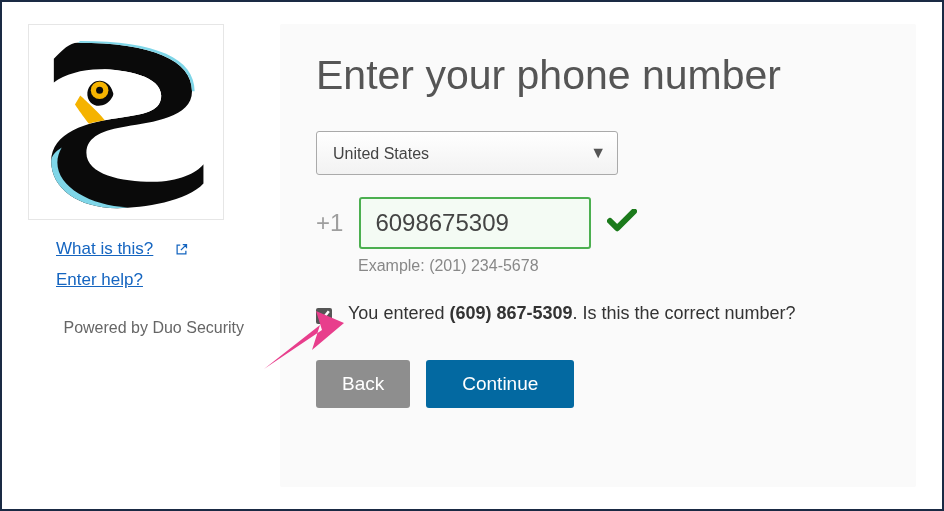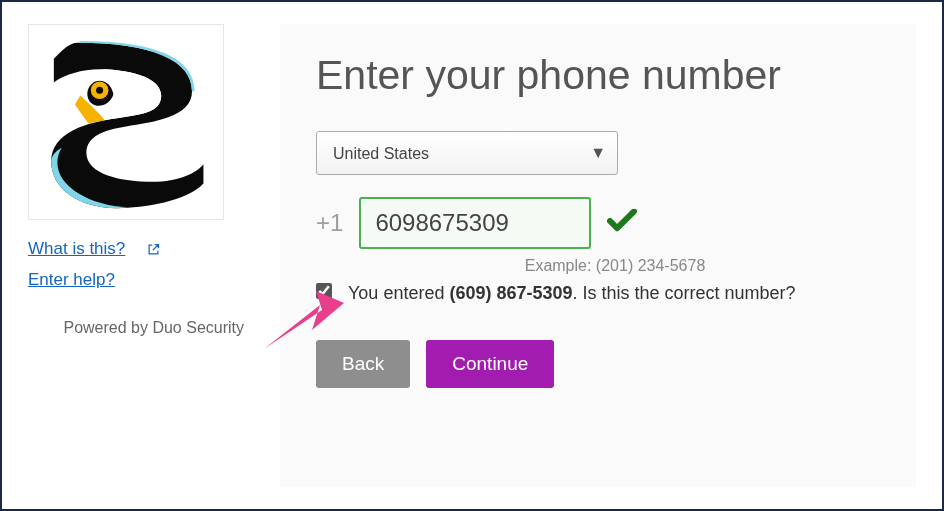--- a/index.html
+++ b/index.html
@@ -1,38 +1,38 @@
 <!DOCTYPE html>
 <html><head>
   <meta charset="utf-8">
   <style>
     * { box-sizing: border-box; margin: 0; padding: 0; }
     body { font-family: Arial, Helvetica, sans-serif; background: #fff; width: 944px; height: 511px; }
     .outer { width: 944px; height: 511px; border: 2px solid #1a2a44; padding: 22px 26px; }
     .frame { display: flex; gap: 36px; height: 100%; }
     .sidebar { width: 216px; flex: 0 0 216px; }
     .logo-box { width: 196px; height: 196px; border: 1px solid #e6e6e6; background: #fff; display: flex; align-items: center; justify-content: center; margin-bottom: 14px; }
-    .links a { color: #1565c0; font-size: 17px; text-decoration: underline; display: inline-flex; align-items: center; gap: 21px; line-height: 1.8; }
+    .links a { color: #1565c0; font-size: 17px; text-decoration: underline; display: inline-flex; align-items: center; gap: 21px; line-height: 1.8; margin-left: 28px; }
     .powered { color: #666; font-size: 16px; margin-top: 24px; text-align: right; }
     .main { flex: 1; background: #fafafa; border-radius: 2px; padding: 28px 34px 44px 36px; position: relative; }
     h1 { font-weight: 400; font-size: 41px; color: #555; margin-bottom: 32px; }
     .select-wrap { position: relative; display: inline-block; }
     select.country { appearance: none; -webkit-appearance: none; width: 302px; height: 44px; font-size: 16px; color: #444; padding: 0 36px 0 16px; border: 1px solid #aaa; border-radius: 3px; background: linear-gradient(#fff,#f2f2f2); }
     .select-caret { position: absolute; right: 12px; top: 50%; transform: translateY(-50%); pointer-events: none; color: #555; }
     .phone-row { display: flex; align-items: center; gap: 16px; margin-top: 22px; }
     .prefix { font-size: 24px; color: #9e9e9e; }
     input.phone { width: 232px; height: 52px; font-size: 24px; color: #444; padding: 0 14px; border: 2px solid #4caf50; border-radius: 3px; background: #f4fbf4; }
     .check-icon { color: #2e7d32; }
-    .example { color: #888; font-size: 16px; margin-left: 32px; margin-top: 8px; text-align: center; }
-    .confirm-row { display: flex; align-items: flex-start; gap: 16px; margin-top: 8px; font-size: 18px; color: #333; position: relative; }
+    .example { color: #888; font-size: 16px; margin-left: 42px; margin-top: 8px; }
+    .confirm-row { display: flex; align-items: flex-end; gap: 16px; margin-top: 28px; font-size: 18px; color: #333; position: relative; }
     .confirm-row input[type="checkbox"]{ width: 16px; height: 16px; accent-color: #555; }
     .buttons { display: flex; gap: 16px; margin-top: 36px; }
     button { border: none; border-radius: 3px; height: 48px; font-size: 19px; color: #fff; cursor: pointer; padding: 0 26px; }
     .btn-back { background: #8e8e8e; }
-    .btn-continue { background: #a21caf; padding: 0 26px; }
+    .btn-continue { background: #0369a1; padding: 0 36px; }
     .arrow { position: absolute; left: -60px; top: 4px; pointer-events: none; }
     .ext-icon { width: 15px; height: 15px; }
   </style>
 </head>
 <body>
 
 <div class="outer">
   <div class="frame">
 
     <aside class="sidebar">

